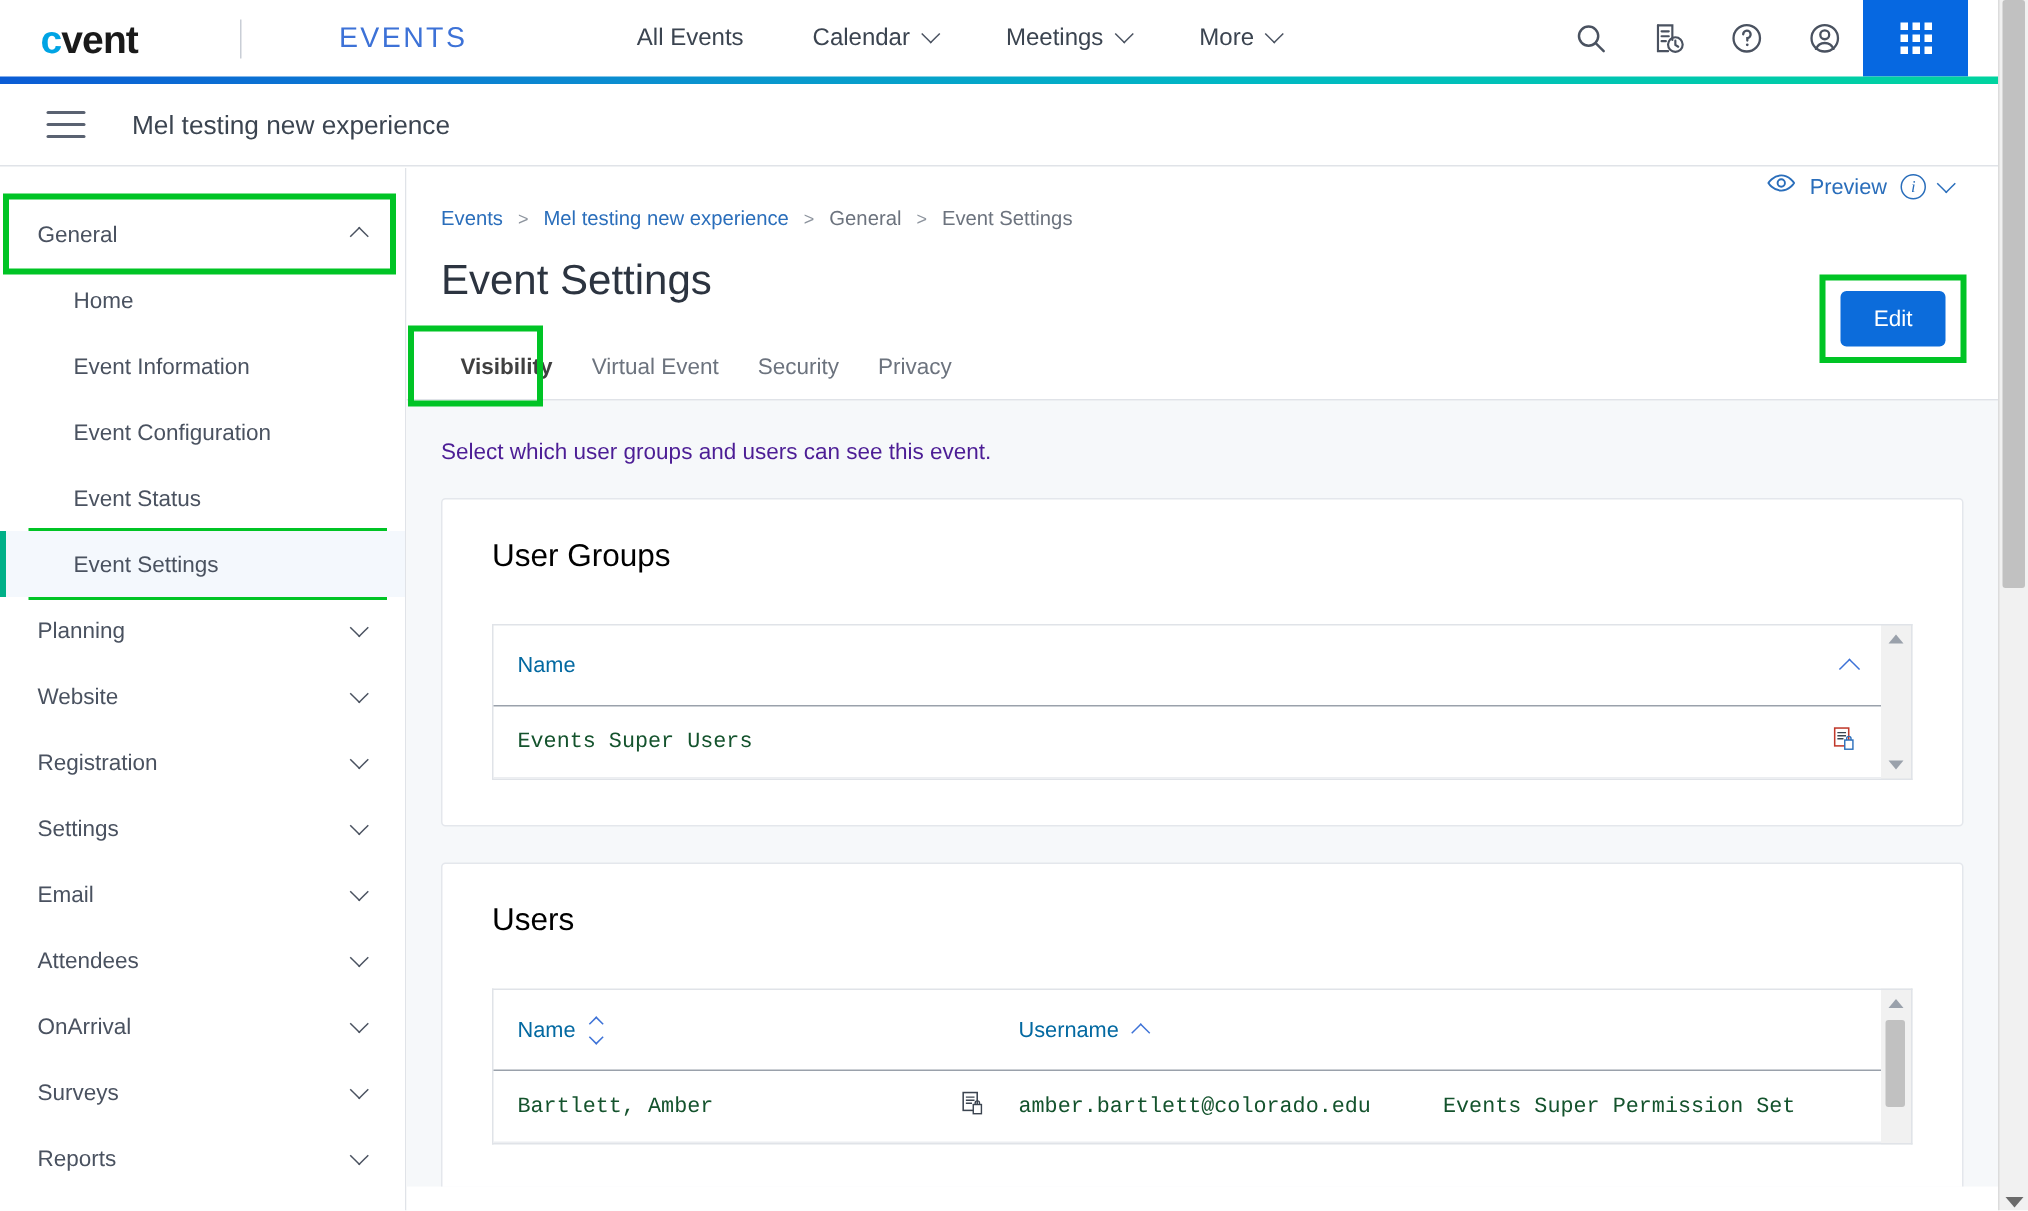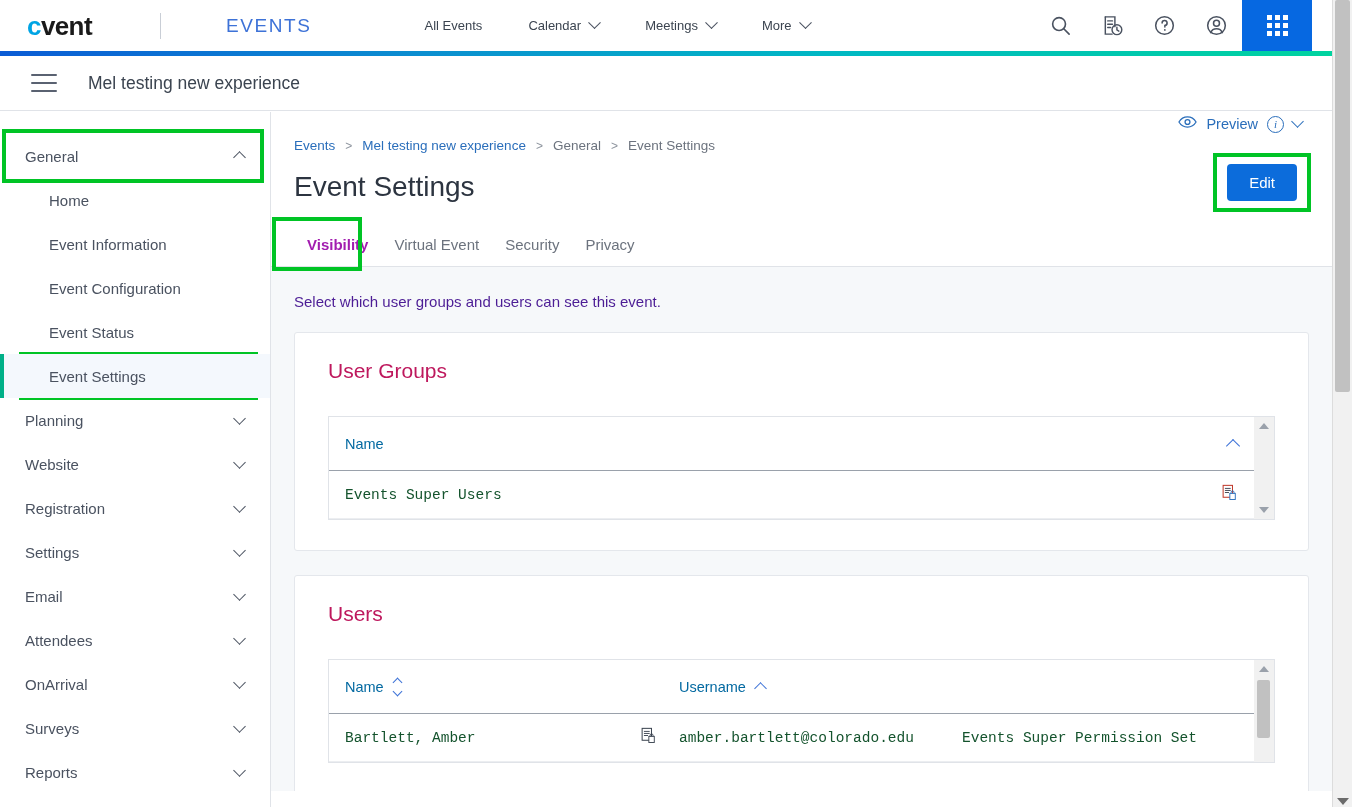--- a/index.html
+++ b/index.html
@@ -41,21 +41,21 @@
   .brand-divider {
     width: 1px; height: 26px; background: #c9ced6; margin: 0 17px 0 20px;
   }
   .logo-events {
     font-size: 19px; color: #3d72d7; letter-spacing: 1.6px; font-weight: 400;
   }
 
   .topnav { display: flex; align-items: center; margin-left: 113px; gap: 46px; }
   .topnav-item {
     display: flex; align-items: center; gap: 9px;
-    font-size: 13px; color: #3b4450; cursor: pointer; white-space: nowrap;
+    font-size: 16px; color: #3b4450; cursor: pointer; white-space: nowrap;
   }
   .chev-dn {
     display: inline-block; width: 9px; height: 9px;
     border-right: 1.6px solid #4a5260; border-bottom: 1.6px solid #4a5260;
     transform: rotate(45deg) translate(-2px,-2px);
   }
 
   .topicons {
     position: absolute; right: 20px; top: 0; height: 51px;
     display: flex; align-items: center;
@@ -150,56 +150,56 @@
     color: #2a6ebb; font-size: 11px; font-style: italic;
     display: flex; align-items: center; justify-content: center;
     font-family: "Liberation Serif", serif; cursor: pointer;
   }
   .chev-blue {
     width: 9px; height: 9px; border-right: 1.7px solid #2a6ebb;
     border-bottom: 1.7px solid #2a6ebb; transform: rotate(45deg);
     margin-top: -5px; cursor: pointer;
   }
   .edit-hl {
-    position: absolute; right: -9px; top: 0;
+    position: absolute; right: -9px; top: 30px;
     border: 4px solid #00c425; background: #fff; padding: 7px 10px;
   }
   .edit-btn {
     background: #0c6cdb; color: #fff; border: none; border-radius: 4px;
     font-size: 15px; padding: 10px 22px; cursor: pointer;
     font-family: "Liberation Sans", sans-serif;
   }
 
   
   .tabs {
     display: flex; align-items: flex-end; gap: 0;
     padding-left: 23px; margin-top: 23px;
     border-bottom: 1px solid #e0e3e8; position: relative;
   }
   .tab {
     font-size: 15px; color: #6c737e; padding: 10px 13px 13px 13px; cursor: pointer;
   }
-  .tab.active { color: #a21caf; font-weight: bold; }
+  .tab.active { color: #404040; font-weight: bold; }
   .tab-hl {
     position: absolute; left: 1px; top: -9px; width: 90px; height: 54px;
     border: 4px solid #00c425; pointer-events: none;
   }
 
   
   .content {
     background: #f6f8fa; padding: 0 23px 0 23px;
     height: 524px; overflow: hidden;
   }
   .lead { font-size: 15px; color: #4c1d95; padding: 26px 0 22px 0; }
 
   .card {
     background: #fff; border: 1px solid #e4e7ec; border-radius: 3px;
     padding: 26px 33px 30px 33px; margin-bottom: 24px;
   }
-  .card-title { font-size: 21px; color: #be185d; font-weight: 400; margin-bottom: 33px; }
+  .card-title { font-size: 21px; color: #000000; font-weight: 400; margin-bottom: 33px; }
 
   .table-wrap { display: flex; }
   .table {
     flex: 1; border: 1px solid #e0e3e8; border-right: none;
   }
   .thead {
     display: flex; align-items: center; height: 54px;
     border-bottom: 1px solid #9aa1ab; padding: 0 16px;
   }
   .th {

